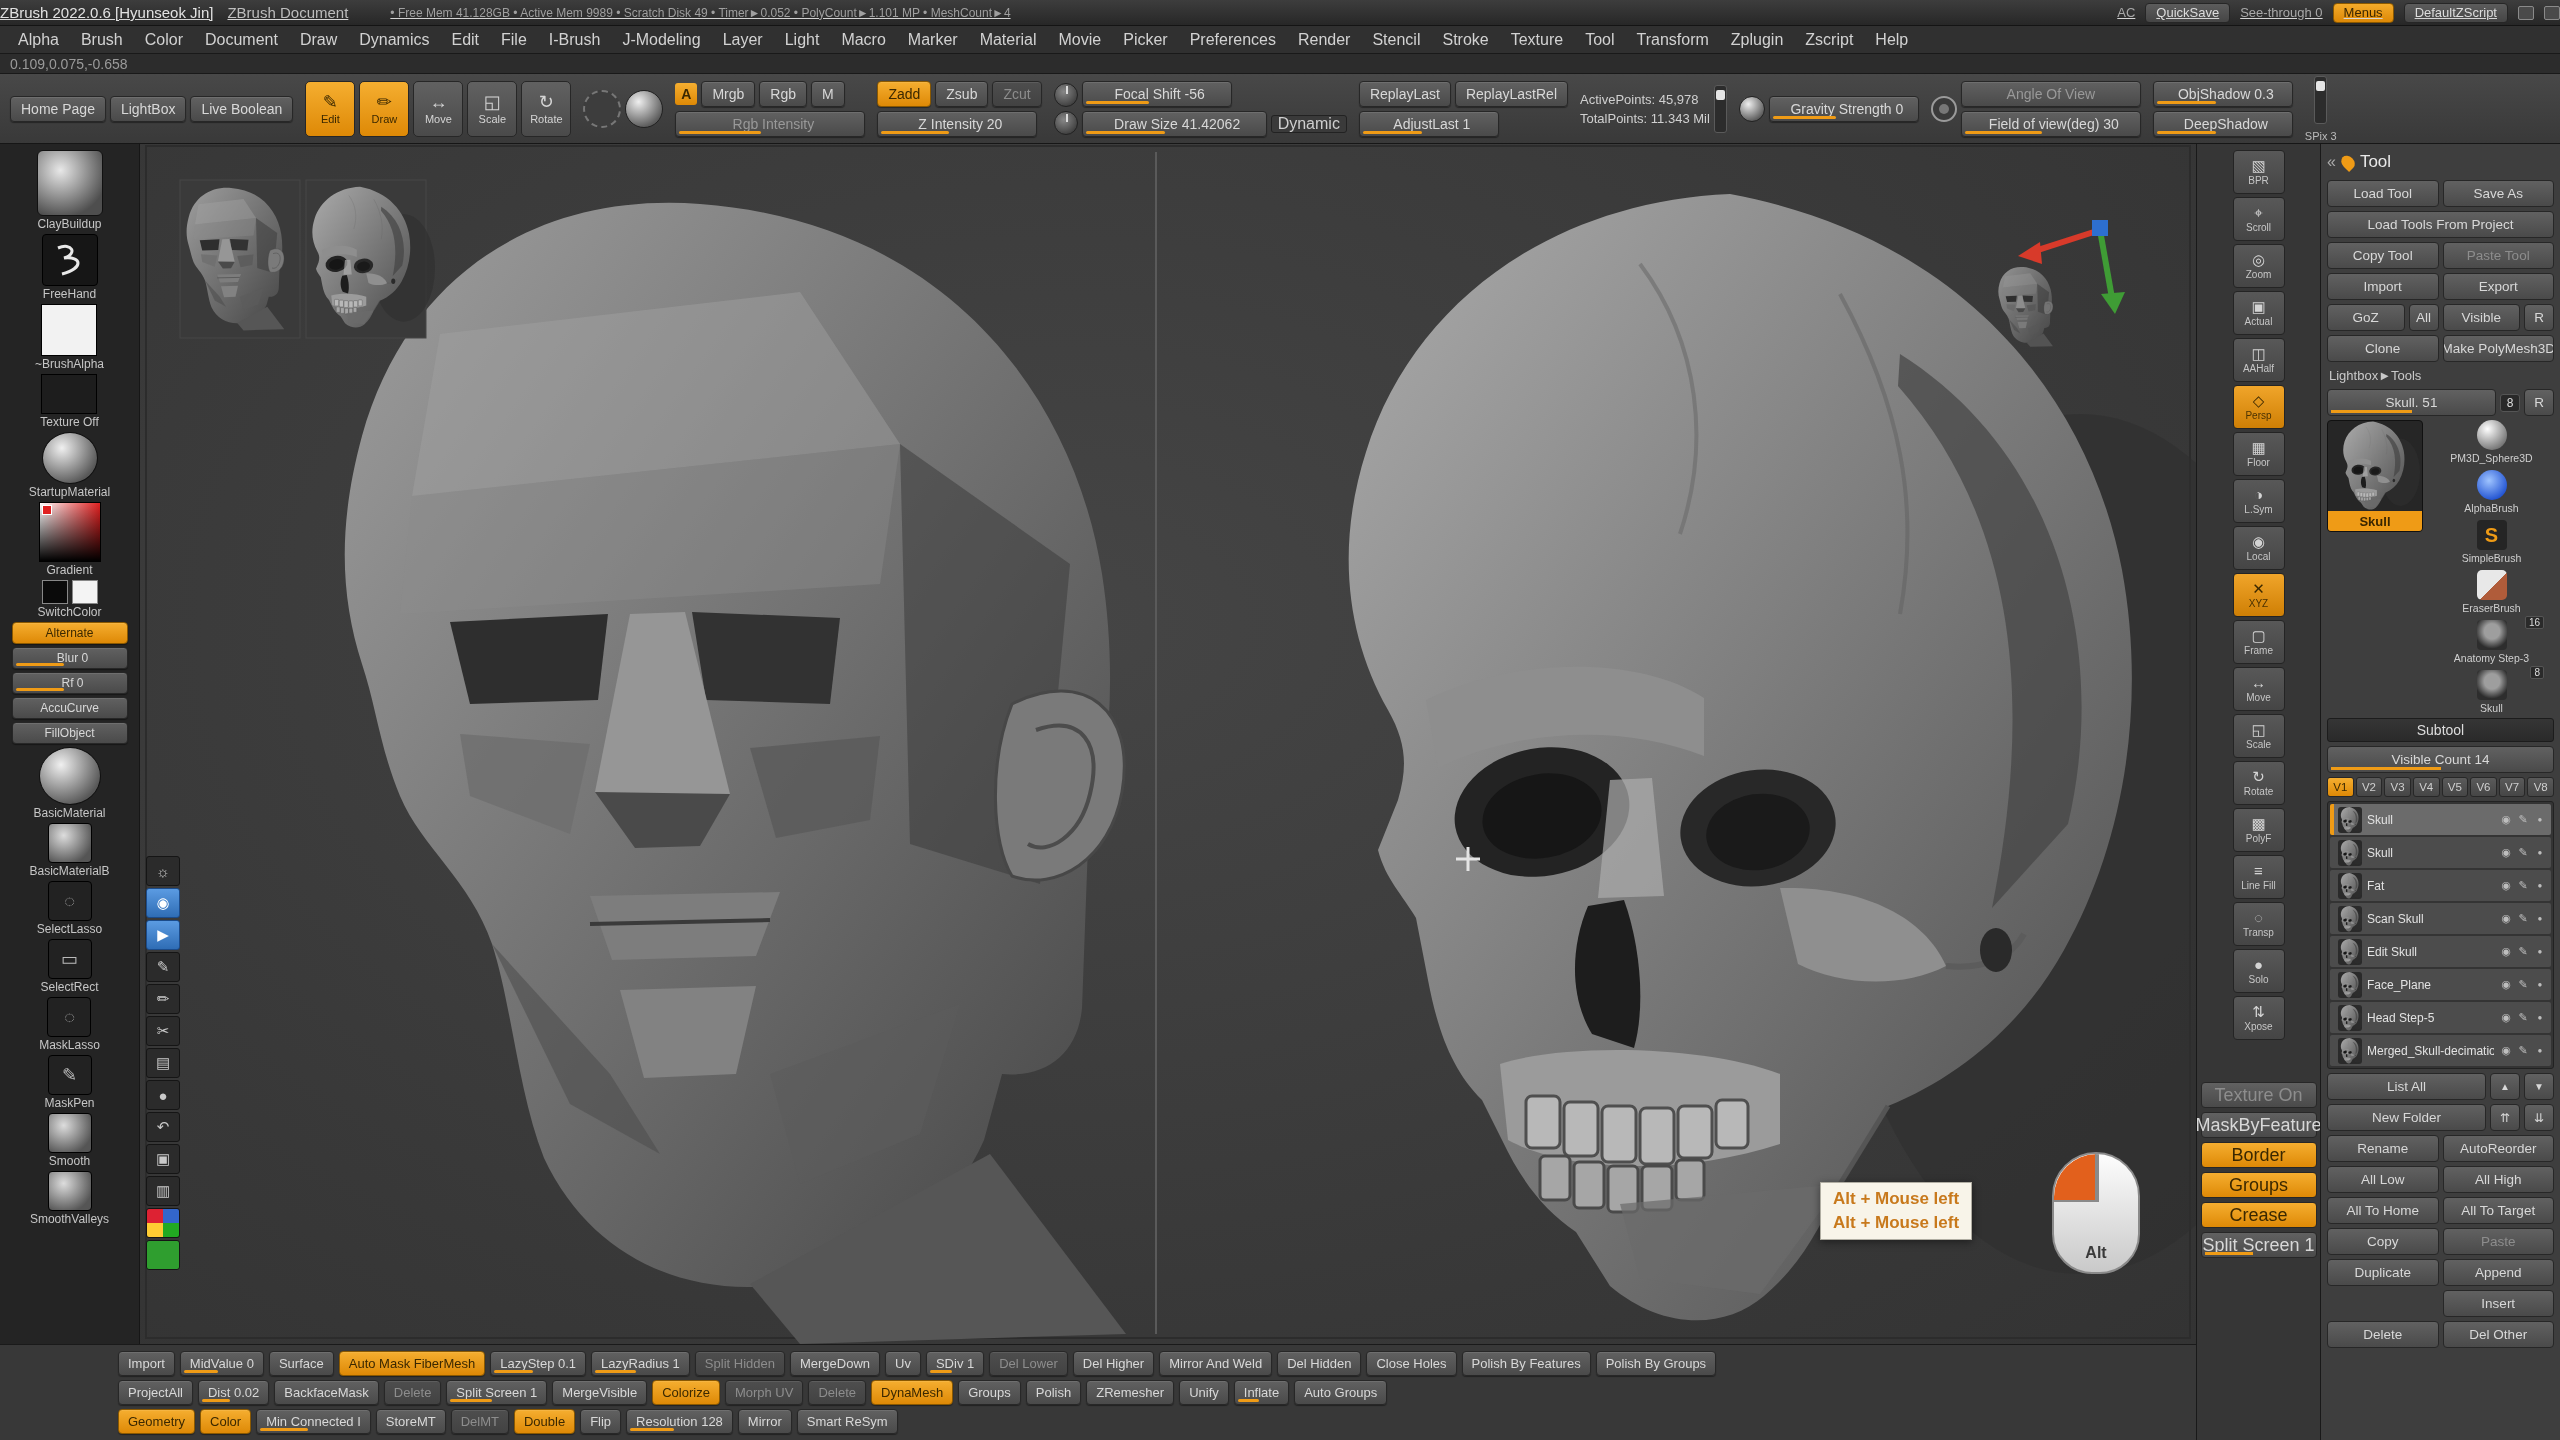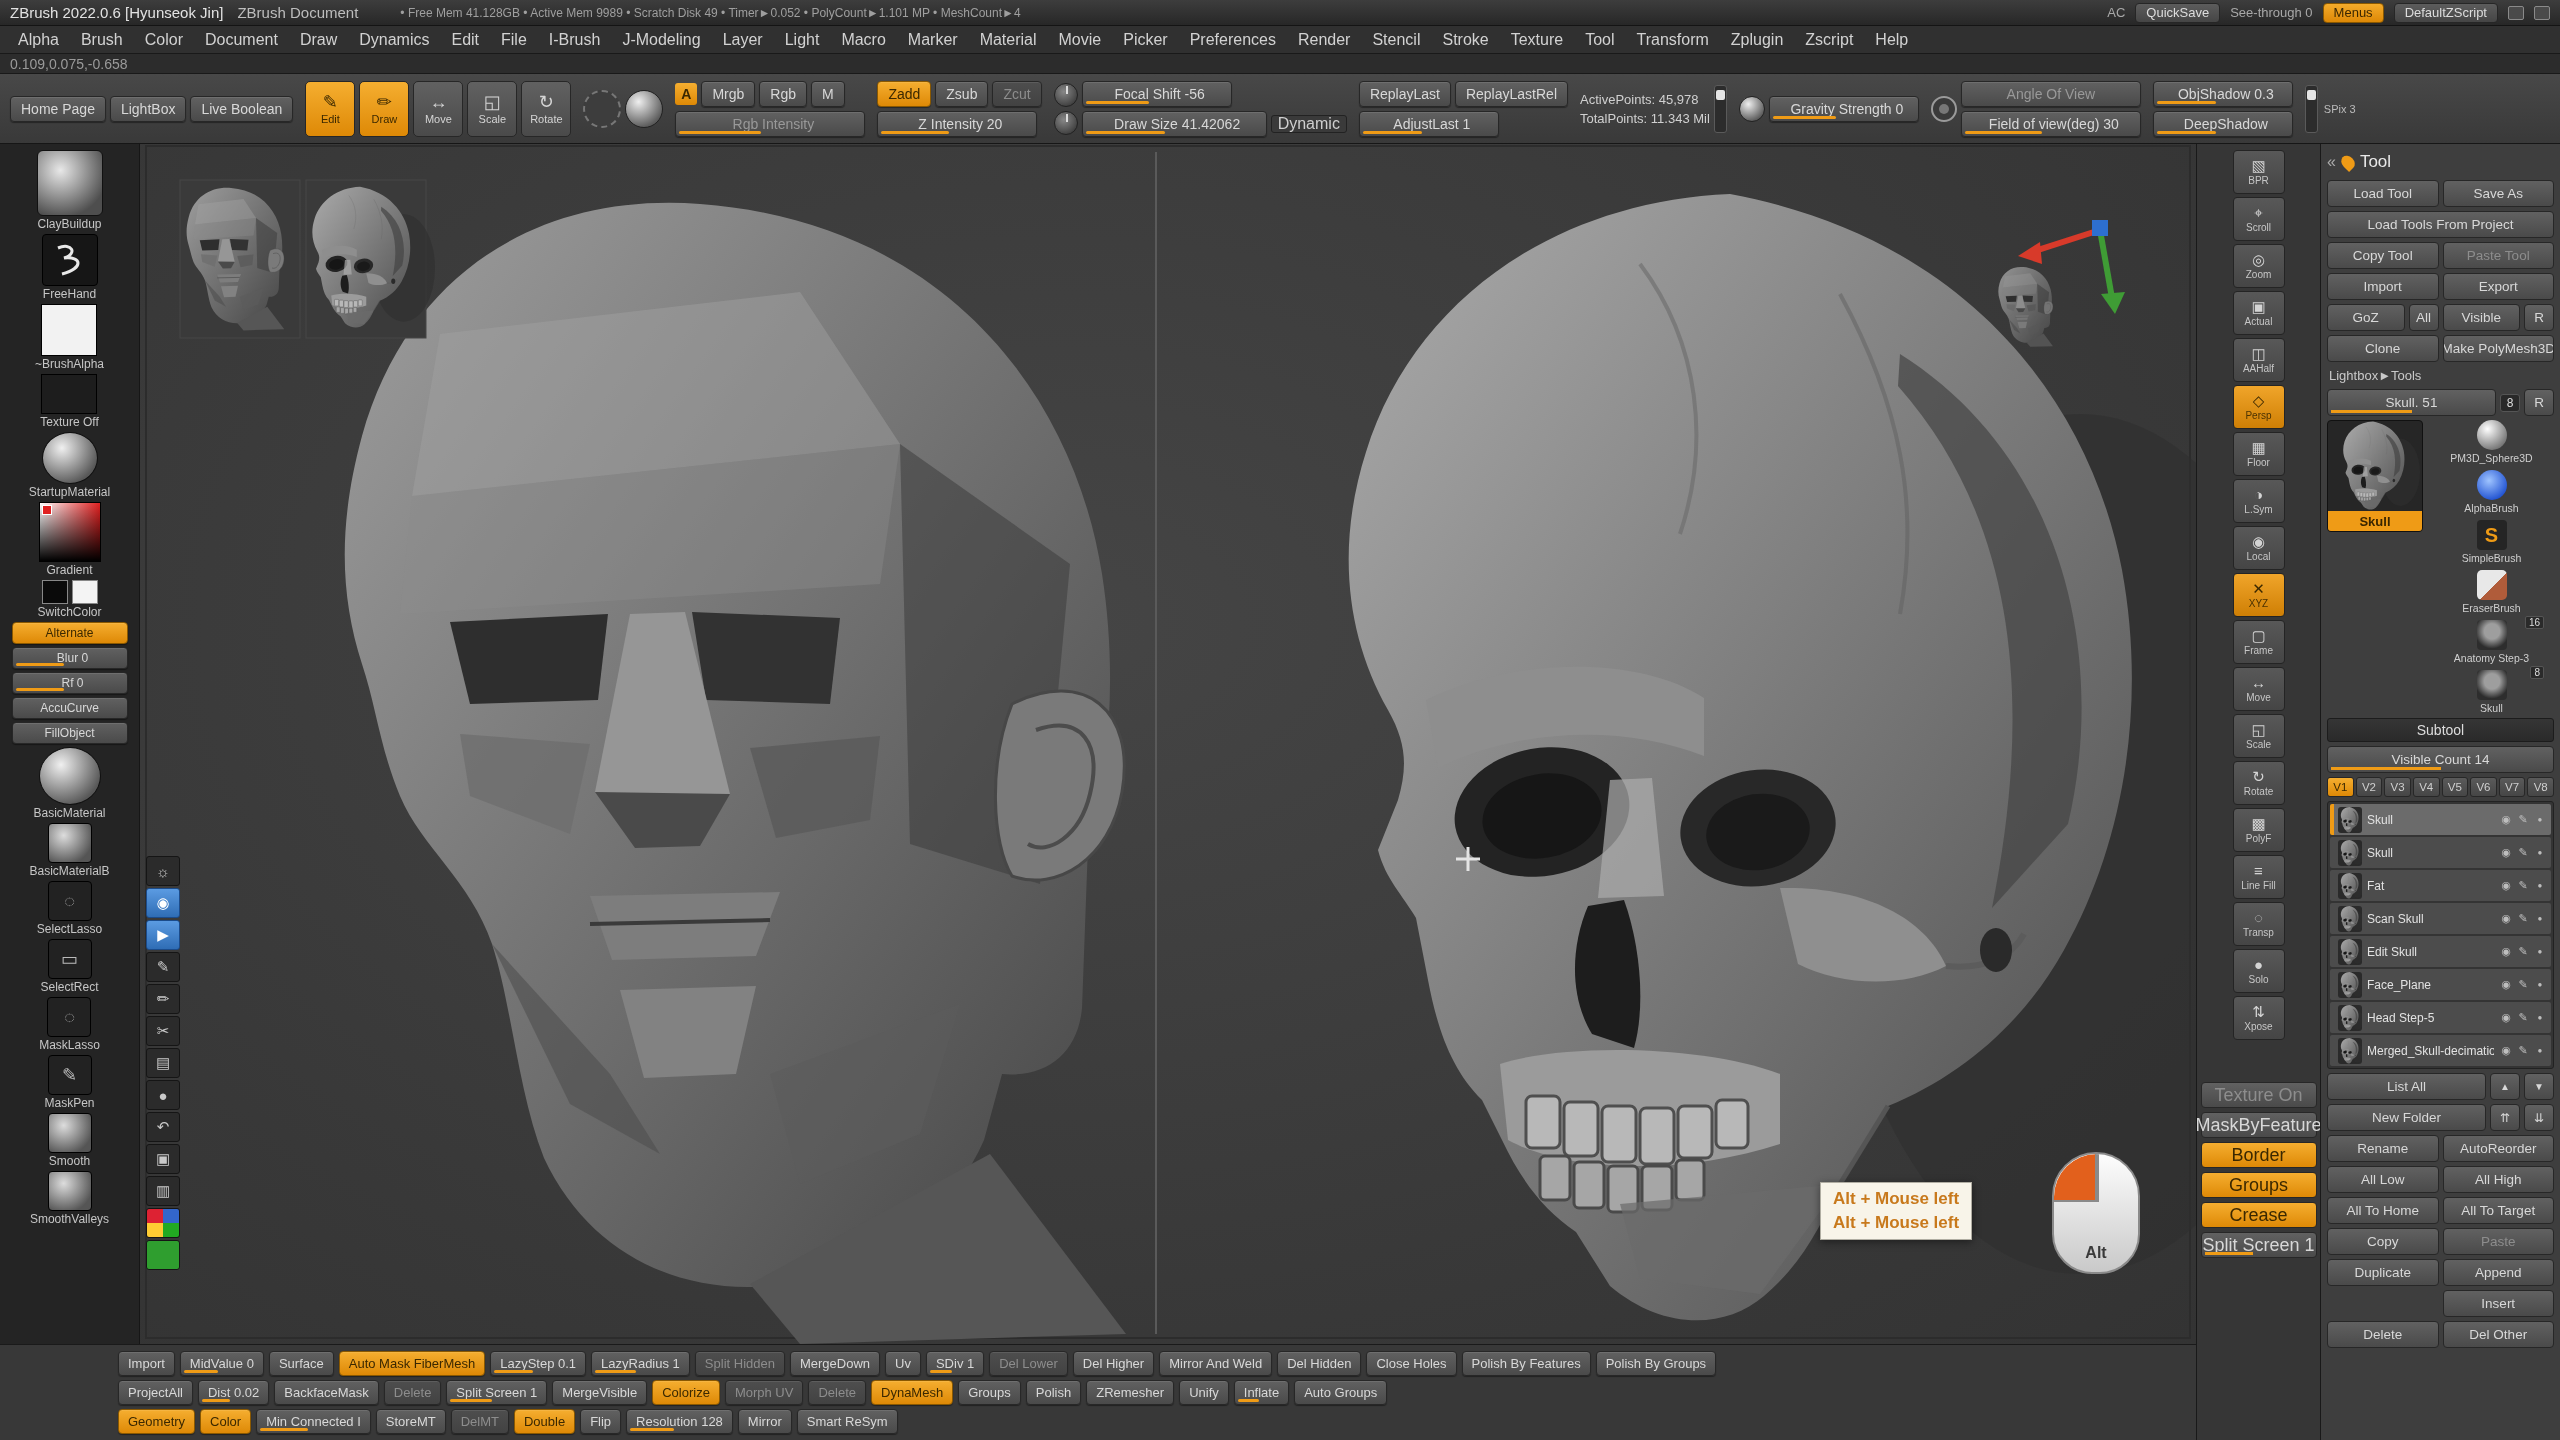--- a/index.html
+++ b/index.html
@@ -1,22 +1,22 @@
 <!DOCTYPE html>
 <html><head>
 <meta charset="utf-8">
 <style>
   * { box-sizing: border-box; margin: 0; padding: 0; }
   html,body { width:2560px; height:1440px; overflow:hidden; background:#1b1b1b;
     font-family:"Liberation Sans", sans-serif; color:#d4d4d4; user-select:none; }
   .app { display:flex; flex-direction:column; width:2560px; height:1440px; }
 
   
-  .titlebar { height:26px; display:flex; align-items:center; gap:14px; padding:0 10px;
-    background:linear-gradient(#3d3d3d,#272727); border-bottom:1px solid #141414; font-size:15px; }
+  .titlebar { height:26px; display:flex; align-items:center; gap:14px; padding:0 0;
+    background:linear-gradient(#3d3d3d,#272727); border-bottom:1px solid #141414; font-size:15px;text-decoration:underline; }
   .tb-title { color:#e2e2e2; white-space:nowrap; }
   .tb-doc { color:#bdbdbd; white-space:nowrap; }
   .tb-stats { color:#9f9f9f; font-size:12px; flex:1; white-space:nowrap; overflow:hidden;margin-left:28px; }
   .tb-right { display:flex; align-items:center; gap:10px; }
   .pill { height:20px; display:inline-flex; align-items:center; padding:0 10px; border-radius:4px;
     background:linear-gradient(#5c5c5c,#454545); border:1px solid #262626; font-size:13px; color:#ddd; }
   .pill.orange { background:linear-gradient(#f4ab2b,#dd8806); color:#3a2600; border-color:#8a5800; }
   .tb-dim { color:#a8a8a8; font-size:13px; }
   .winbox { width:16px; height:14px; border:1px solid #8a8a8a; border-radius:2px; background:#4a4a4a; }
 
@@ -57,21 +57,21 @@
   .knob { width:24px; height:24px; border-radius:50%; background:radial-gradient(circle at 40% 35%, #888, #3c3c3c 80%);
     border:1px solid #222; position:relative; }
   .knob::after { content:""; position:absolute; left:11px; top:2px; width:2px; height:8px; background:#ddd; }
   .vslider { width:13px; height:48px; background:#2c2c2c; border:1px solid #5a5a5a; border-radius:3px; position:relative; }
   .vslider::after { content:""; position:absolute; left:1px; top:4px; width:9px; height:10px; background:#e5e5e5; border-radius:2px; }
   .points { display:flex; flex-direction:column; gap:4px; font-size:13px; color:#d0d0d0; }
   .camicon { width:26px; height:26px; border-radius:50%; border:2px solid #9a9a9a; position:relative; background:#3a3a3a; }
   .camicon::after { content:""; position:absolute; inset:6px; border-radius:50%; background:#777; }
   .mini-btn { height:18px; padding:0 6px; font-size:16px; display:inline-flex; align-items:center;
     background:#3a3a3a; border:1px solid #222; border-radius:3px; color:#cfcfcf; }
-  .spix-wrap { display:flex; flex-direction:row; align-items:center; gap:6px; font-size:11px; color:#bbb; }
+  .spix-wrap { display:flex; flex-direction:column; align-items:center; gap:6px; font-size:11px; color:#bbb; }
 
   
   .body-row { display:flex; flex:1; min-height:0; }
   .left-main { flex:1; display:flex; flex-direction:column; min-width:0; }
   .canvas-zone { display:flex; flex:1; min-height:0; }
 
   
   .left-sidebar { width:140px; background:#242424; border-right:1px solid #161616; display:flex;
     flex-direction:column; align-items:center; gap:3px; padding:6px 4px; overflow:hidden; }
   .ls-item { display:flex; flex-direction:column; align-items:center; gap:1px; }

